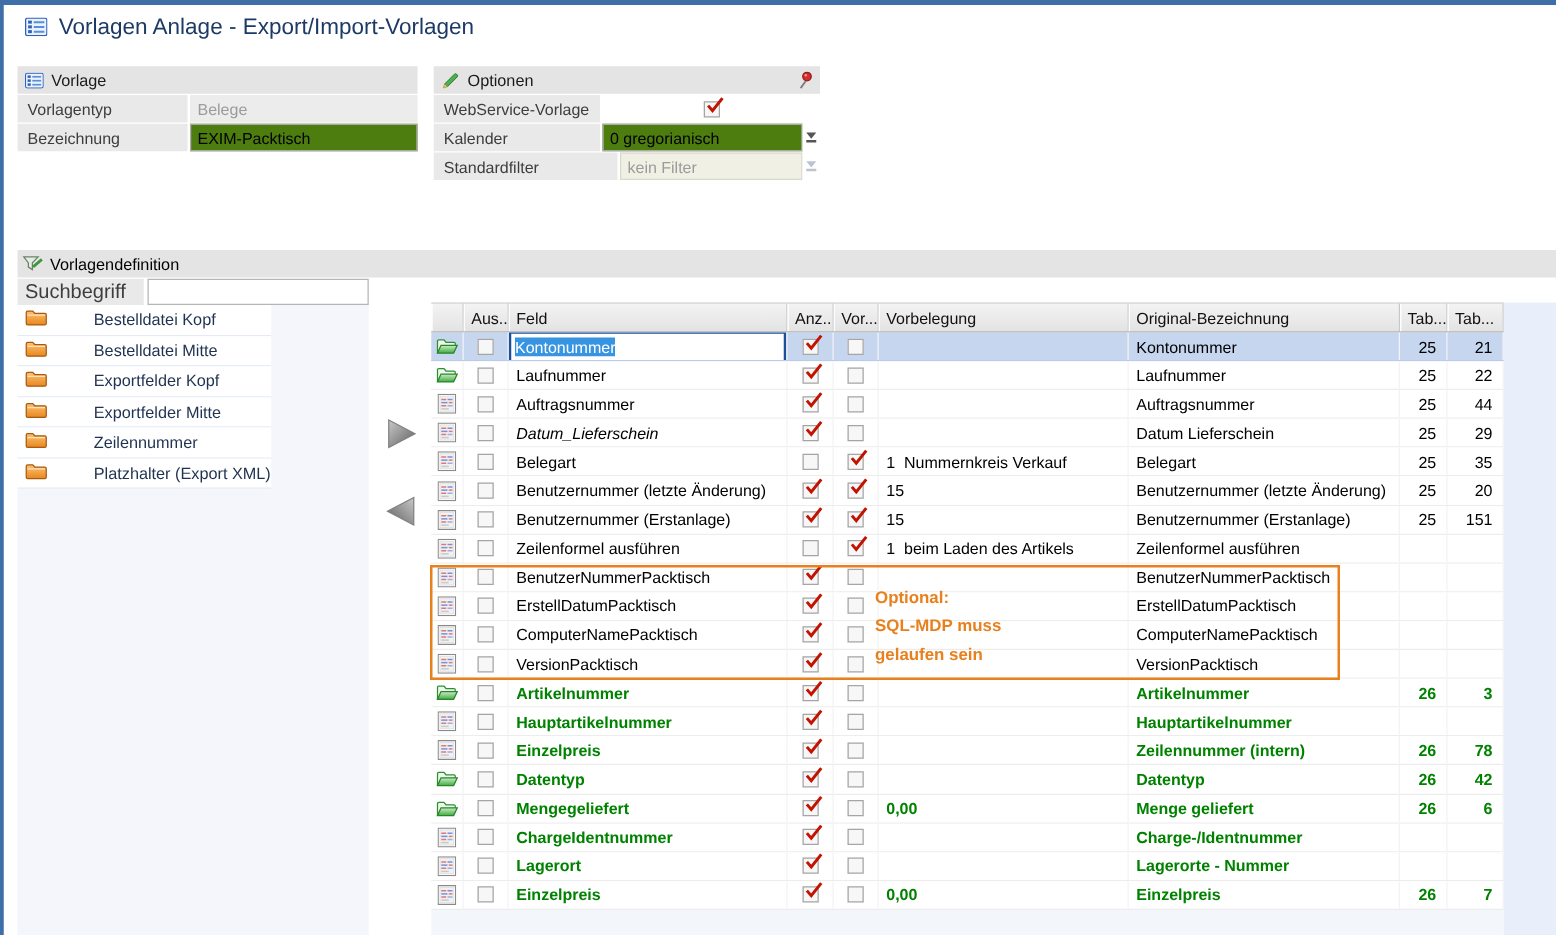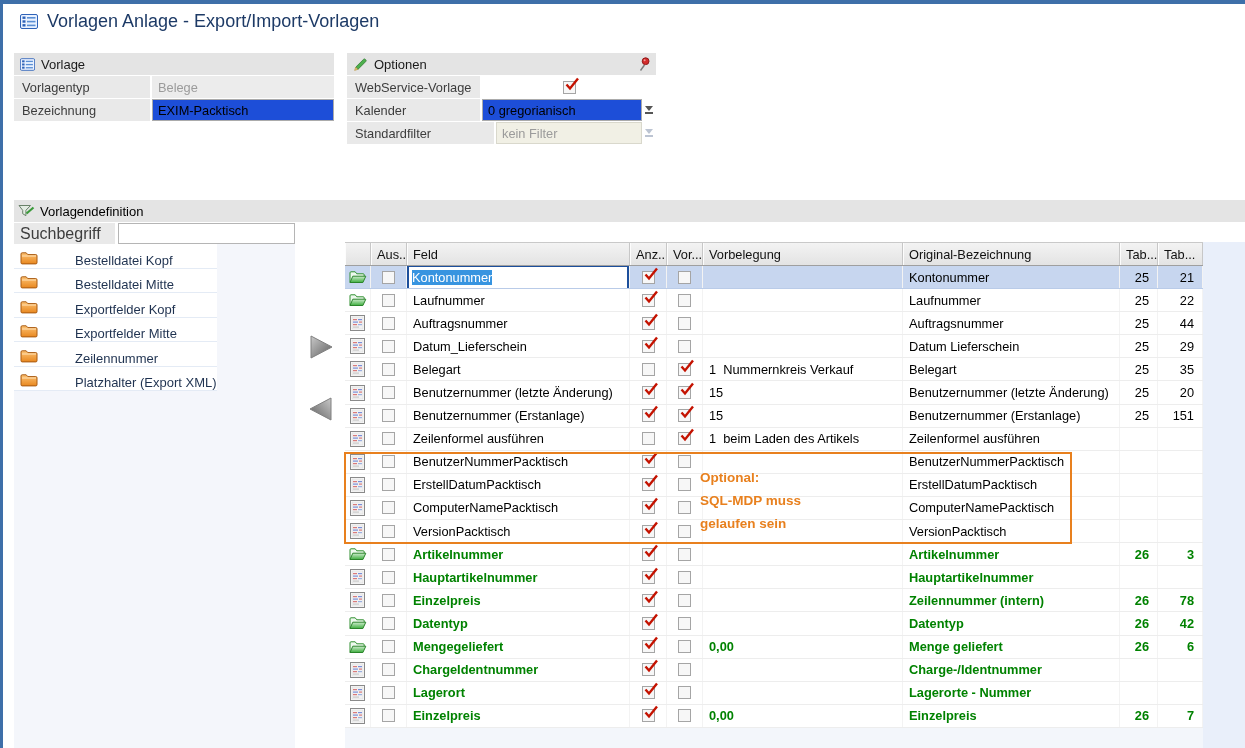--- a/index.html
+++ b/index.html
@@ -14,39 +14,39 @@
   .titlebar{position:absolute;left:20px;top:11px;display:flex;align-items:center;gap:9px;}
   .title-text{font-size:18px;color:#1d3a66;}
 
   
   .panel{position:absolute;font-size:12.8px;}
   .panel-header{height:22px;background:#e4e4e4;display:flex;align-items:center;gap:6px;padding:0 6px;color:#1a1a1a;font-size:13px;box-sizing:border-box;}
   .frow{display:flex;height:22px;margin-top:1px;}
   .flabel{background:#e9e9e9;color:#3d3d3d;display:flex;align-items:center;padding:0 8px;box-sizing:border-box;flex:0 0 auto;}
   .fval{display:flex;align-items:center;box-sizing:border-box;flex:1 1 auto;margin-left:2px;}
   .fval.disabled{background:#ececec;color:#9b9b9b;padding-left:6px;}
-  .fval.inputlike{background:#1d4ed8;border:1px solid #ababab;color:#000;padding-left:5px;}
+  .fval.inputlike{background:#4d7c0f;border:1px solid #ababab;color:#000;padding-left:5px;}
   .fval.center{background:#fff;justify-content:center;}
   .fval.ddl-disabled{background:#f1f0e5;border:1px solid #d9d8cc;color:#9b9b9b;padding-left:5px;}
   input.real-input{border:none;outline:none;background:transparent;font:inherit;color:inherit;width:100%;padding:0;}
   .arrow-btn{flex:0 0 14px;display:flex;flex-direction:column;align-items:center;justify-content:center;background:#fff;}
   .dd-tri{width:0;height:0;border-left:4px solid transparent;border-right:4px solid transparent;border-top:5px solid #555;}
   .dd-bar{width:8px;height:2px;background:#555;margin-top:1px;}
   .arrow-btn.disabled .dd-tri{border-top-color:#bcc4d2;}
   .arrow-btn.disabled .dd-bar{background:#bcc4d2;}
 
   
   .def-header{position:absolute;left:14px;top:200px;width:1231px;height:22px;background:#e4e4e4;display:flex;align-items:center;gap:5px;padding:0 4px;font-size:13px;box-sizing:border-box;}
   .search-row{position:absolute;left:14px;top:223px;display:flex;height:21px;}
   .search-label{width:101px;background:#e9e9e9;color:#3d3d3d;display:flex;align-items:center;padding-left:6px;box-sizing:border-box;}
   .search-input{width:177px;margin-left:3px;background:#fff;border:1px solid #b5b5b5;box-sizing:border-box;}
 
   .left-panel-bg{position:absolute;left:14px;top:244px;width:281px;height:504px;background:#f4f6fb;}
   .folder-list{position:absolute;left:14px;top:244px;width:203px;}
-  .folder-item{height:23.5px;background:#fff;border-bottom:1px solid #e4ebf5;display:flex;align-items:flex-end;font-size:13px;color:#1f3250;}
+  .folder-item{height:23.5px;background:#fff;border-bottom:1px solid #e4ebf5;display:flex;align-items:center;font-size:13px;color:#1f3250;}
   .folder-item .f-ic{margin-left:6px;}
   .folder-item .f-label{margin-left:37px;}
 
   .mv-btn{position:absolute;width:30px;height:28px;background:transparent;border:none;padding:0;cursor:pointer;}
   .mv-right{left:306px;top:333px;}
   .mv-left{left:306px;top:395px;}
 
   
   .grid{position:absolute;left:345px;top:242px;width:858px;}
   .thead{display:flex;height:24px;border-top:1px solid #c9c9c9;border-bottom:1px solid #9f9f9f;box-sizing:border-box;}
@@ -407,21 +407,21 @@
             <rect x="3" y="6.5" width="5" height="1.2" fill="#7b8fd9"></rect>
             <rect x="9" y="6.5" width="3" height="1.2" fill="#d97b7b"></rect>
             <rect x="3" y="9" width="4" height="1.2" fill="#d97b7b"></rect>
             <rect x="8" y="9" width="4" height="1.2" fill="#9bb0e0"></rect>
             <rect x="3" y="11.5" width="6" height="1.2" fill="#c9c9c9"></rect>
           </svg>
         </div>
         <div class="td center" style="width: 36px;">
           <span class="cb"></span>
         </div>
-        <div class="td text" style="width: 223px;">Datum_Lieferschein</div>
+        <div class="td text" style="width: 223px; font-style: italic;">Datum_Lieferschein</div>
         <div class="td center" style="width: 37px;">
           <span class="cb on">
             <svg width="16" height="15" viewBox="0 0 16 15">
               <path d="M2.5 7.5 L6 11.5 L14 1.5" stroke="#c41200" stroke-width="2.4" fill="none"></path>
             </svg>
           </span>
         </div>
         <div class="td center" style="width: 36px;">
           <span class="cb"></span>
         </div>

